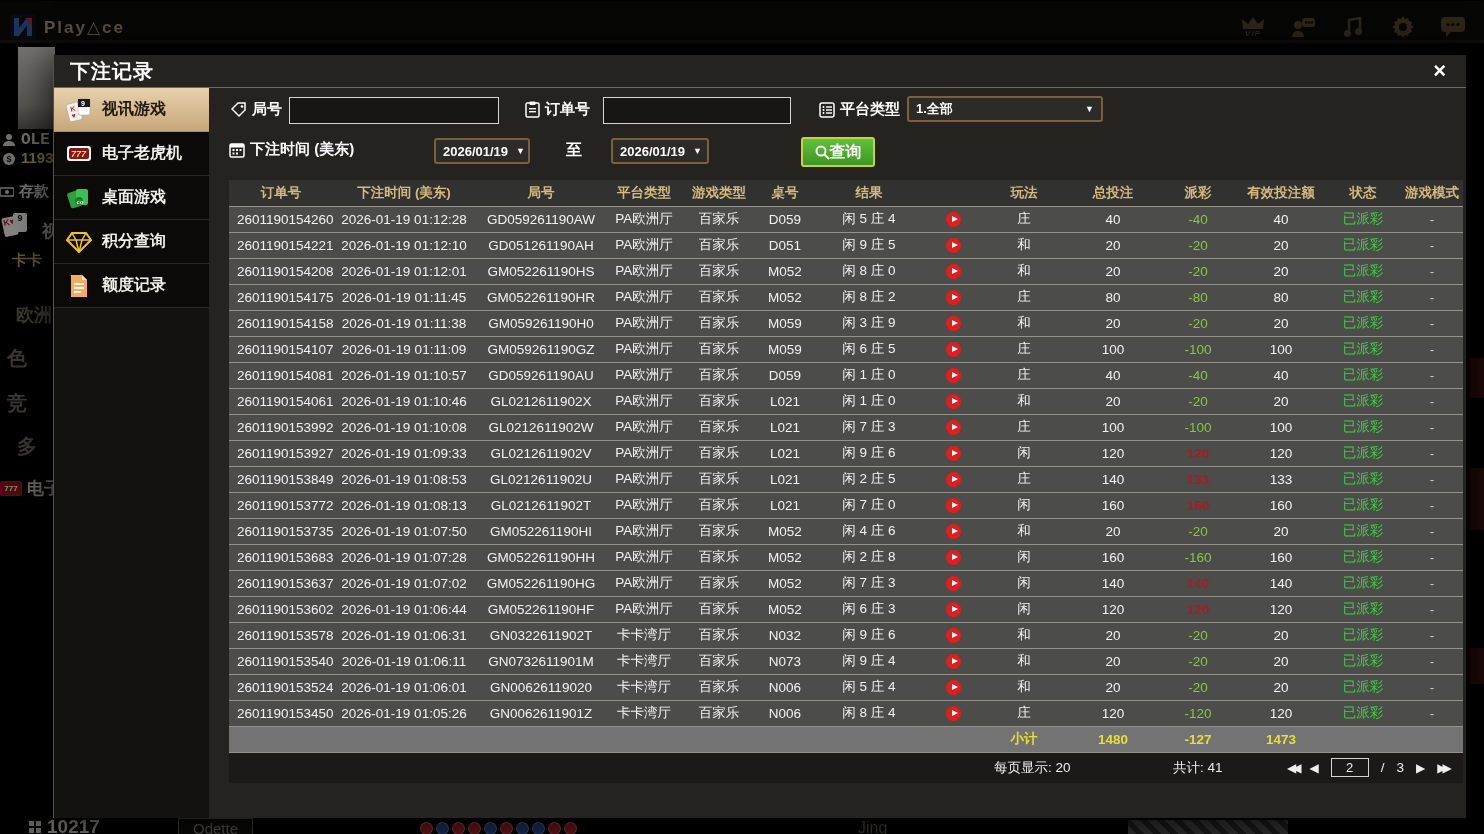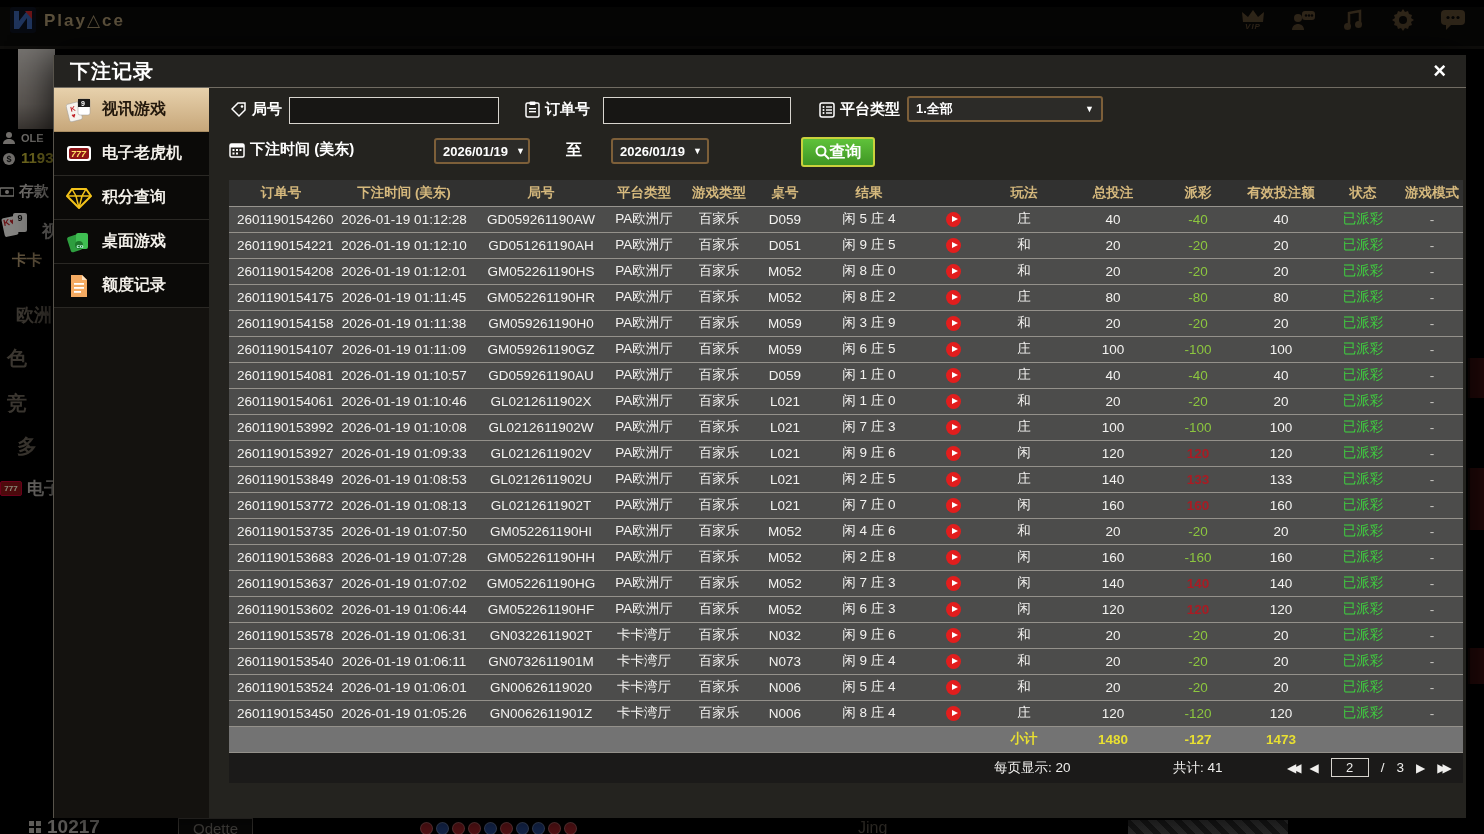--- a/index.html
+++ b/index.html
@@ -1,20 +1,20 @@
 <!DOCTYPE html>
 <html><head>
 <meta charset="utf-8">
 <style>
   * { margin:0; padding:0; box-sizing:border-box; }
   html,body { width:1484px; height:834px; overflow:hidden; background:#000; font-family:"Liberation Sans","DejaVu Sans",sans-serif; }
   body { position:relative; color:#fff; }
 
   
-  .topbar { position:absolute; left:0; top:7px; width:1484px; height:42px; background:#0c0b0a; border-bottom:3px solid #1d1a16; display:flex; align-items:flex-start; z-index:1; }
+  .topbar { position:absolute; left:0; top:1px; width:1484px; height:42px; background:#0c0b0a; border-bottom:3px solid #1d1a16; display:flex; align-items:flex-end; z-index:1; }
   .brand { display:flex; align-items:center; gap:8px; margin-left:10px; }
   .brand-mark { width:26px; height:26px; }
   .brand-text { color:#a8946e; font-weight:bold; font-size:17px; letter-spacing:2px; }
   .topbar-icons { margin-left:auto; display:flex; align-items:center; gap:24px; margin-right:18px;font-style:italic; }
   .tb-icon { width:26px; height:26px; display:flex; flex-direction:column; align-items:center; justify-content:center; color:#57452e; }
   .tb-icon svg { display:block; }
   .vip-label { font-size:8px; font-weight:bold; color:#57452e; margin-top:-2px; letter-spacing:1px; }
 
   
   .bg-layer { position:absolute; inset:0; z-index:1; }
@@ -83,21 +83,21 @@
 </head>
 <body>
 
 <div class="bg-layer">
   <div class="bg-item avatar"></div>
   <div class="bg-item bg-row" style="left:2px;top:131px;">
     <svg class="mini-ic" viewBox="0 0 14 14">
         <circle cx="7" cy="4" r="3" fill="#cfcbc5"></circle>
         <path d="M1 13c0-3.3 2.7-5 6-5s6 1.7 6 5z" fill="#cfcbc5"></path>
       </svg>
-    <span class="txt-white" style="font-size:11px;">OLE</span>
+    <span class="txt-white" style="font-size:16px;font-family:Liberation Mono, monospace;">OLE</span>
   </div>
   <div class="bg-item bg-row" style="left:2px;top:149px;">
     <svg class="mini-ic" viewBox="0 0 14 14">
         <circle cx="7" cy="8" r="6" fill="#cfcbc5"></circle>
         <text x="7" y="11" font-size="9" text-anchor="middle" fill="#222" font-weight="bold">$</text>
       </svg>
     <span class="txt-yellow" style="font-size:15px;">1193</span>
   </div>
   <div class="bg-item bg-row" style="left:0;top:182px;">
     <svg class="mini-ic" viewBox="0 0 14 14">
@@ -224,39 +224,39 @@
           <svg width="26" height="20" viewBox="0 0 26 20">
               <rect x="1" y="2" width="24" height="15" rx="3" fill="#fff"></rect>
               <rect x="3" y="4" width="20" height="11" rx="2" fill="#8f1216"></rect>
               <text x="5" y="13" font-size="9" fill="#ffdf66" font-weight="bold" font-style="italic">777</text>
             </svg>
         </span>
         <span>电子老虎机</span>
       </div>
       <div class="m-item">
         <span class="ic">
-          <svg width="26" height="22" viewBox="0 0 26 22">
-              <polygon points="6,2 20,2 25,9 13,21 1,9" fill="none" stroke="#f2c21a" stroke-width="2"></polygon>
-              <path d="M1 9 H25 M6 2 L10 9 L13 21 M20 2 L16 9 L13 21" stroke="#f2c21a" stroke-width="1.5" fill="none"></path>
-            </svg>
-        </span>
-        <span>积分查询</span>
-      </div>
-      <div class="m-item">
-        <span class="ic">
           <svg width="26" height="24" viewBox="0 0 26 24">
               <g transform="rotate(-18 10 14)">
                 <rect x="3" y="5" width="12" height="16" rx="2" fill="#2e9e3f"></rect>
               </g>
               <rect x="10" y="3" width="12" height="16" rx="2" fill="#3fbf52"></rect>
               <circle cx="13" cy="15" r="4" fill="#1e7a2c"></circle>
               <text x="10.5" y="18" font-size="6" fill="#cfe" font-weight="bold">co</text>
             </svg>
         </span>
         <span>桌面游戏</span>
+      </div>
+      <div class="m-item">
+        <span class="ic">
+          <svg width="26" height="22" viewBox="0 0 26 22">
+              <polygon points="6,2 20,2 25,9 13,21 1,9" fill="none" stroke="#f2c21a" stroke-width="2"></polygon>
+              <path d="M1 9 H25 M6 2 L10 9 L13 21 M20 2 L16 9 L13 21" stroke="#f2c21a" stroke-width="1.5" fill="none"></path>
+            </svg>
+        </span>
+        <span>积分查询</span>
       </div>
       <div class="m-item">
         <span class="ic">
           <svg width="22" height="24" viewBox="0 0 22 24">
               <path d="M3 1 H14 L19 6 V23 H3 Z" fill="#f5ab62"></path>
               <path d="M14 1 L14 6 H19 Z" fill="#fde3c2"></path>
               <rect x="6" y="9" width="10" height="1.8" fill="#fff"></rect>
               <rect x="6" y="13" width="10" height="1.8" fill="#fff"></rect>
               <rect x="6" y="17" width="7" height="1.8" fill="#fff"></rect>
             </svg>

